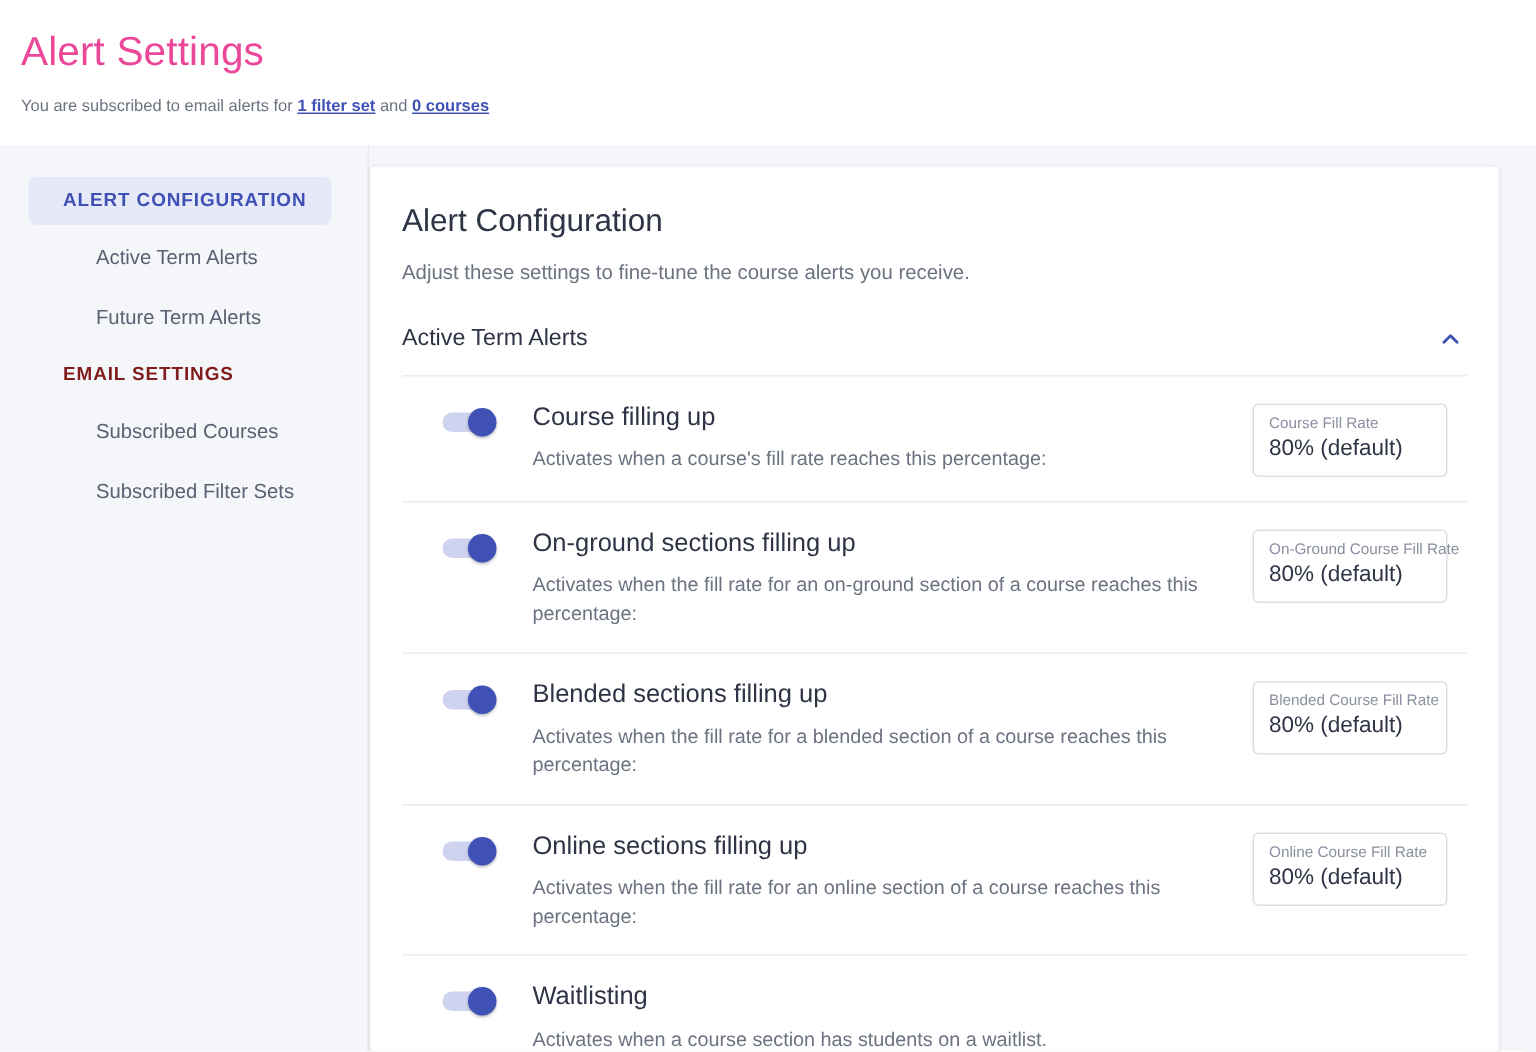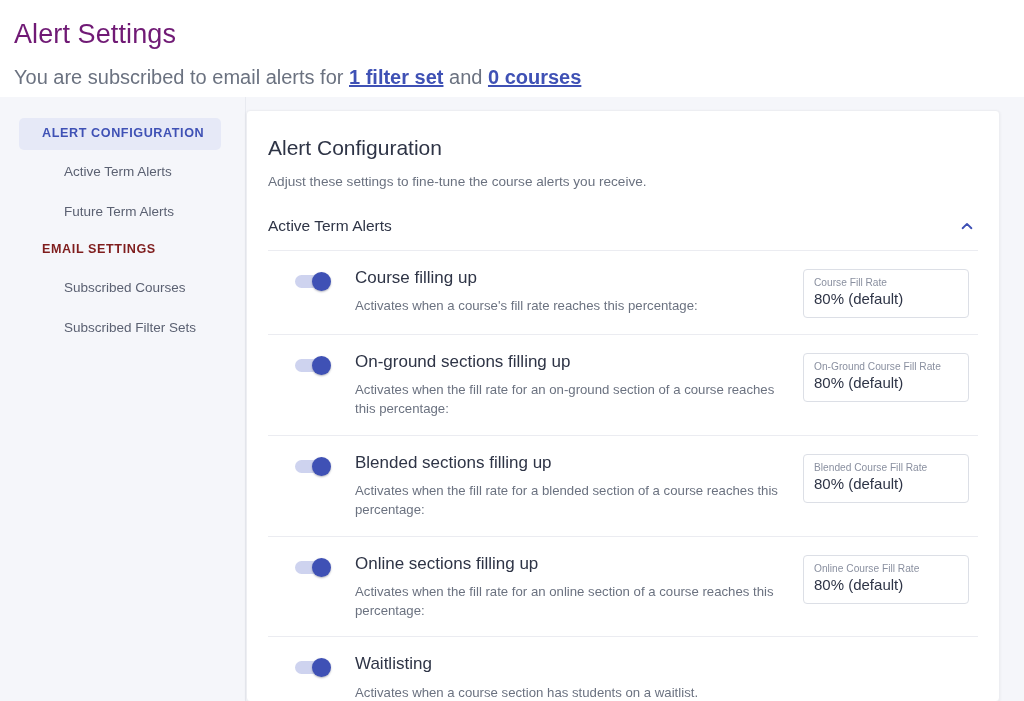--- a/index.html
+++ b/index.html
@@ -22,27 +22,27 @@
   }
 
   
   .page-header {
     padding: 18px 0 0 14px;
     background: #ffffff;
   }
   .page-title {
     font-size: 27px;
     font-weight: 400;
-    color: #701a75;
+    color: #ec4899;
     letter-spacing: 0.1px;
     margin: 0 0 14px 0;
     line-height: 1.2;
   }
   .subscribe-line {
-    font-size: 20px;
+    font-size: 11px;
     color: #6b7280;
     line-height: 1.3;
     margin: 0;
   }
   .subscribe-line a {
     color: #3f51b5;
     font-weight: bold;
     text-decoration: underline;
     cursor: pointer;
   }
@@ -192,21 +192,21 @@
   }
   .setting-desc {
     font-size: 13.2px;
     color: #6b7280;
     line-height: 1.42;
     margin: 0;
   }
 
   .rate-field {
     flex: 0 0 auto;
-    width: 166px;
+    width: 130px;
     margin: 1px 9px 0 0;
     border: 1px solid #dcdfe6;
     border-radius: 4px;
     padding: 6px 10px 8px 10px;
     background: #ffffff;
     cursor: text;
   }
   .rate-label {
     font-size: 10.2px;
     color: #8a90a0;

